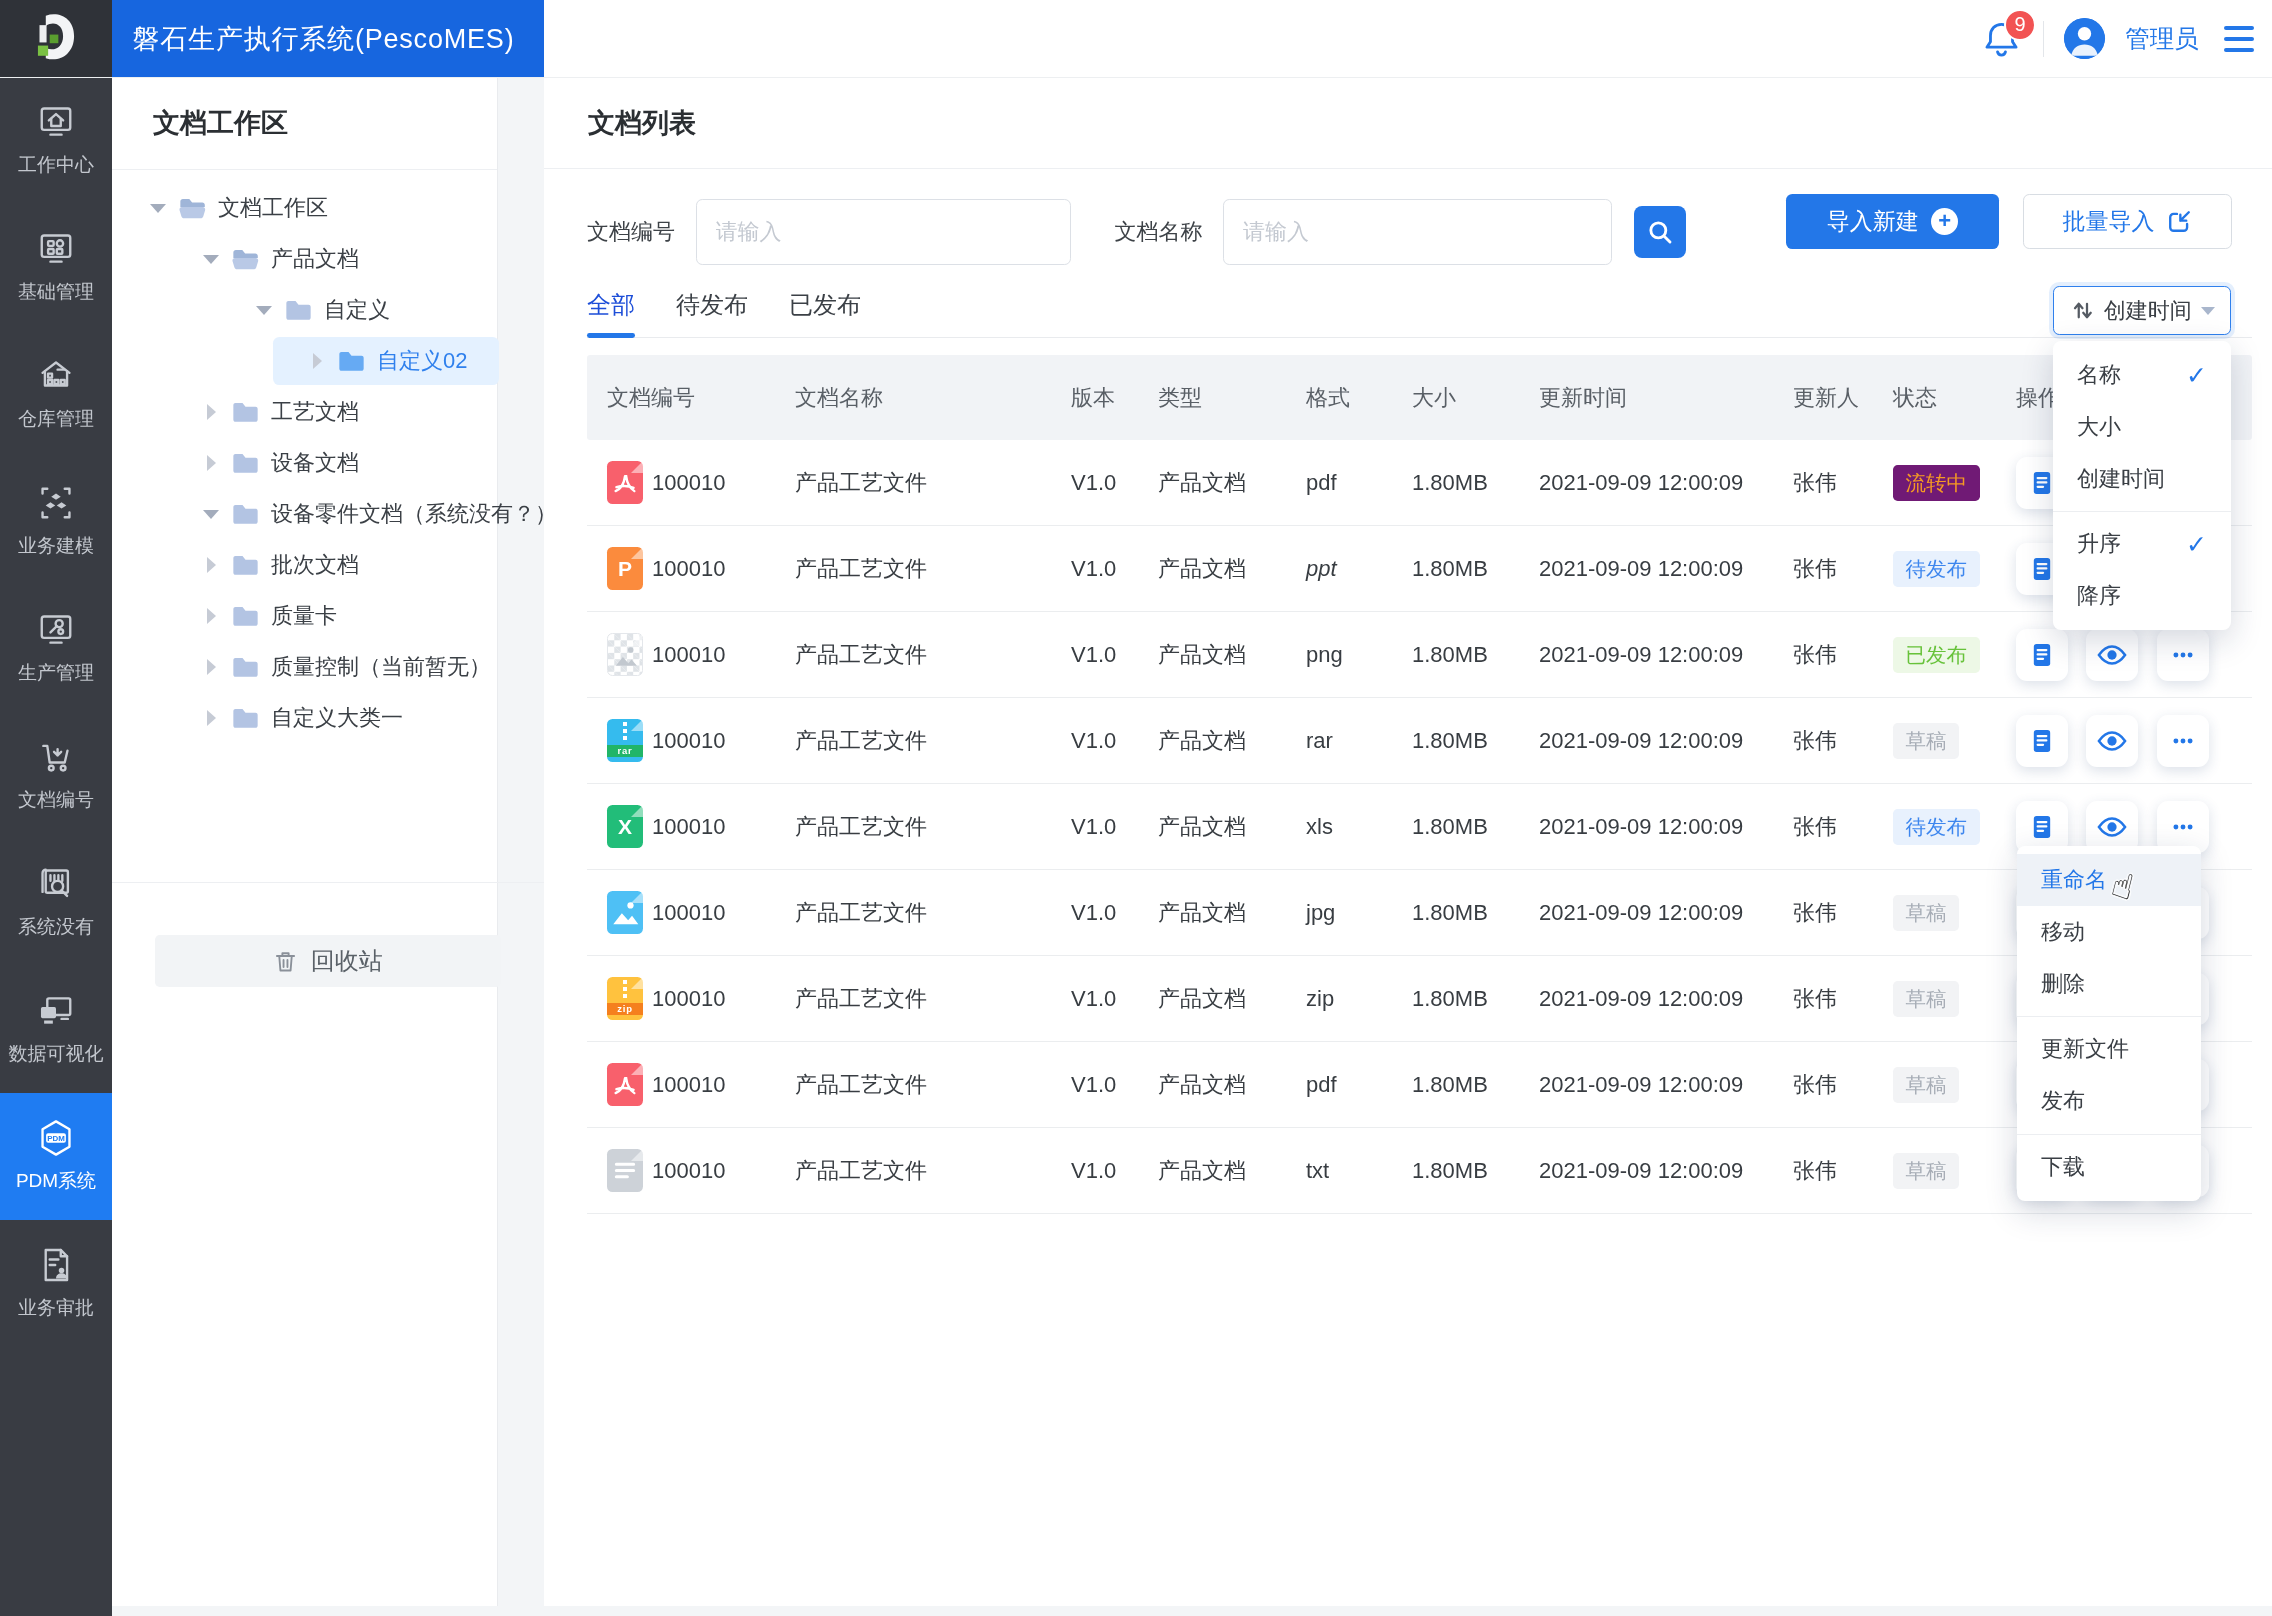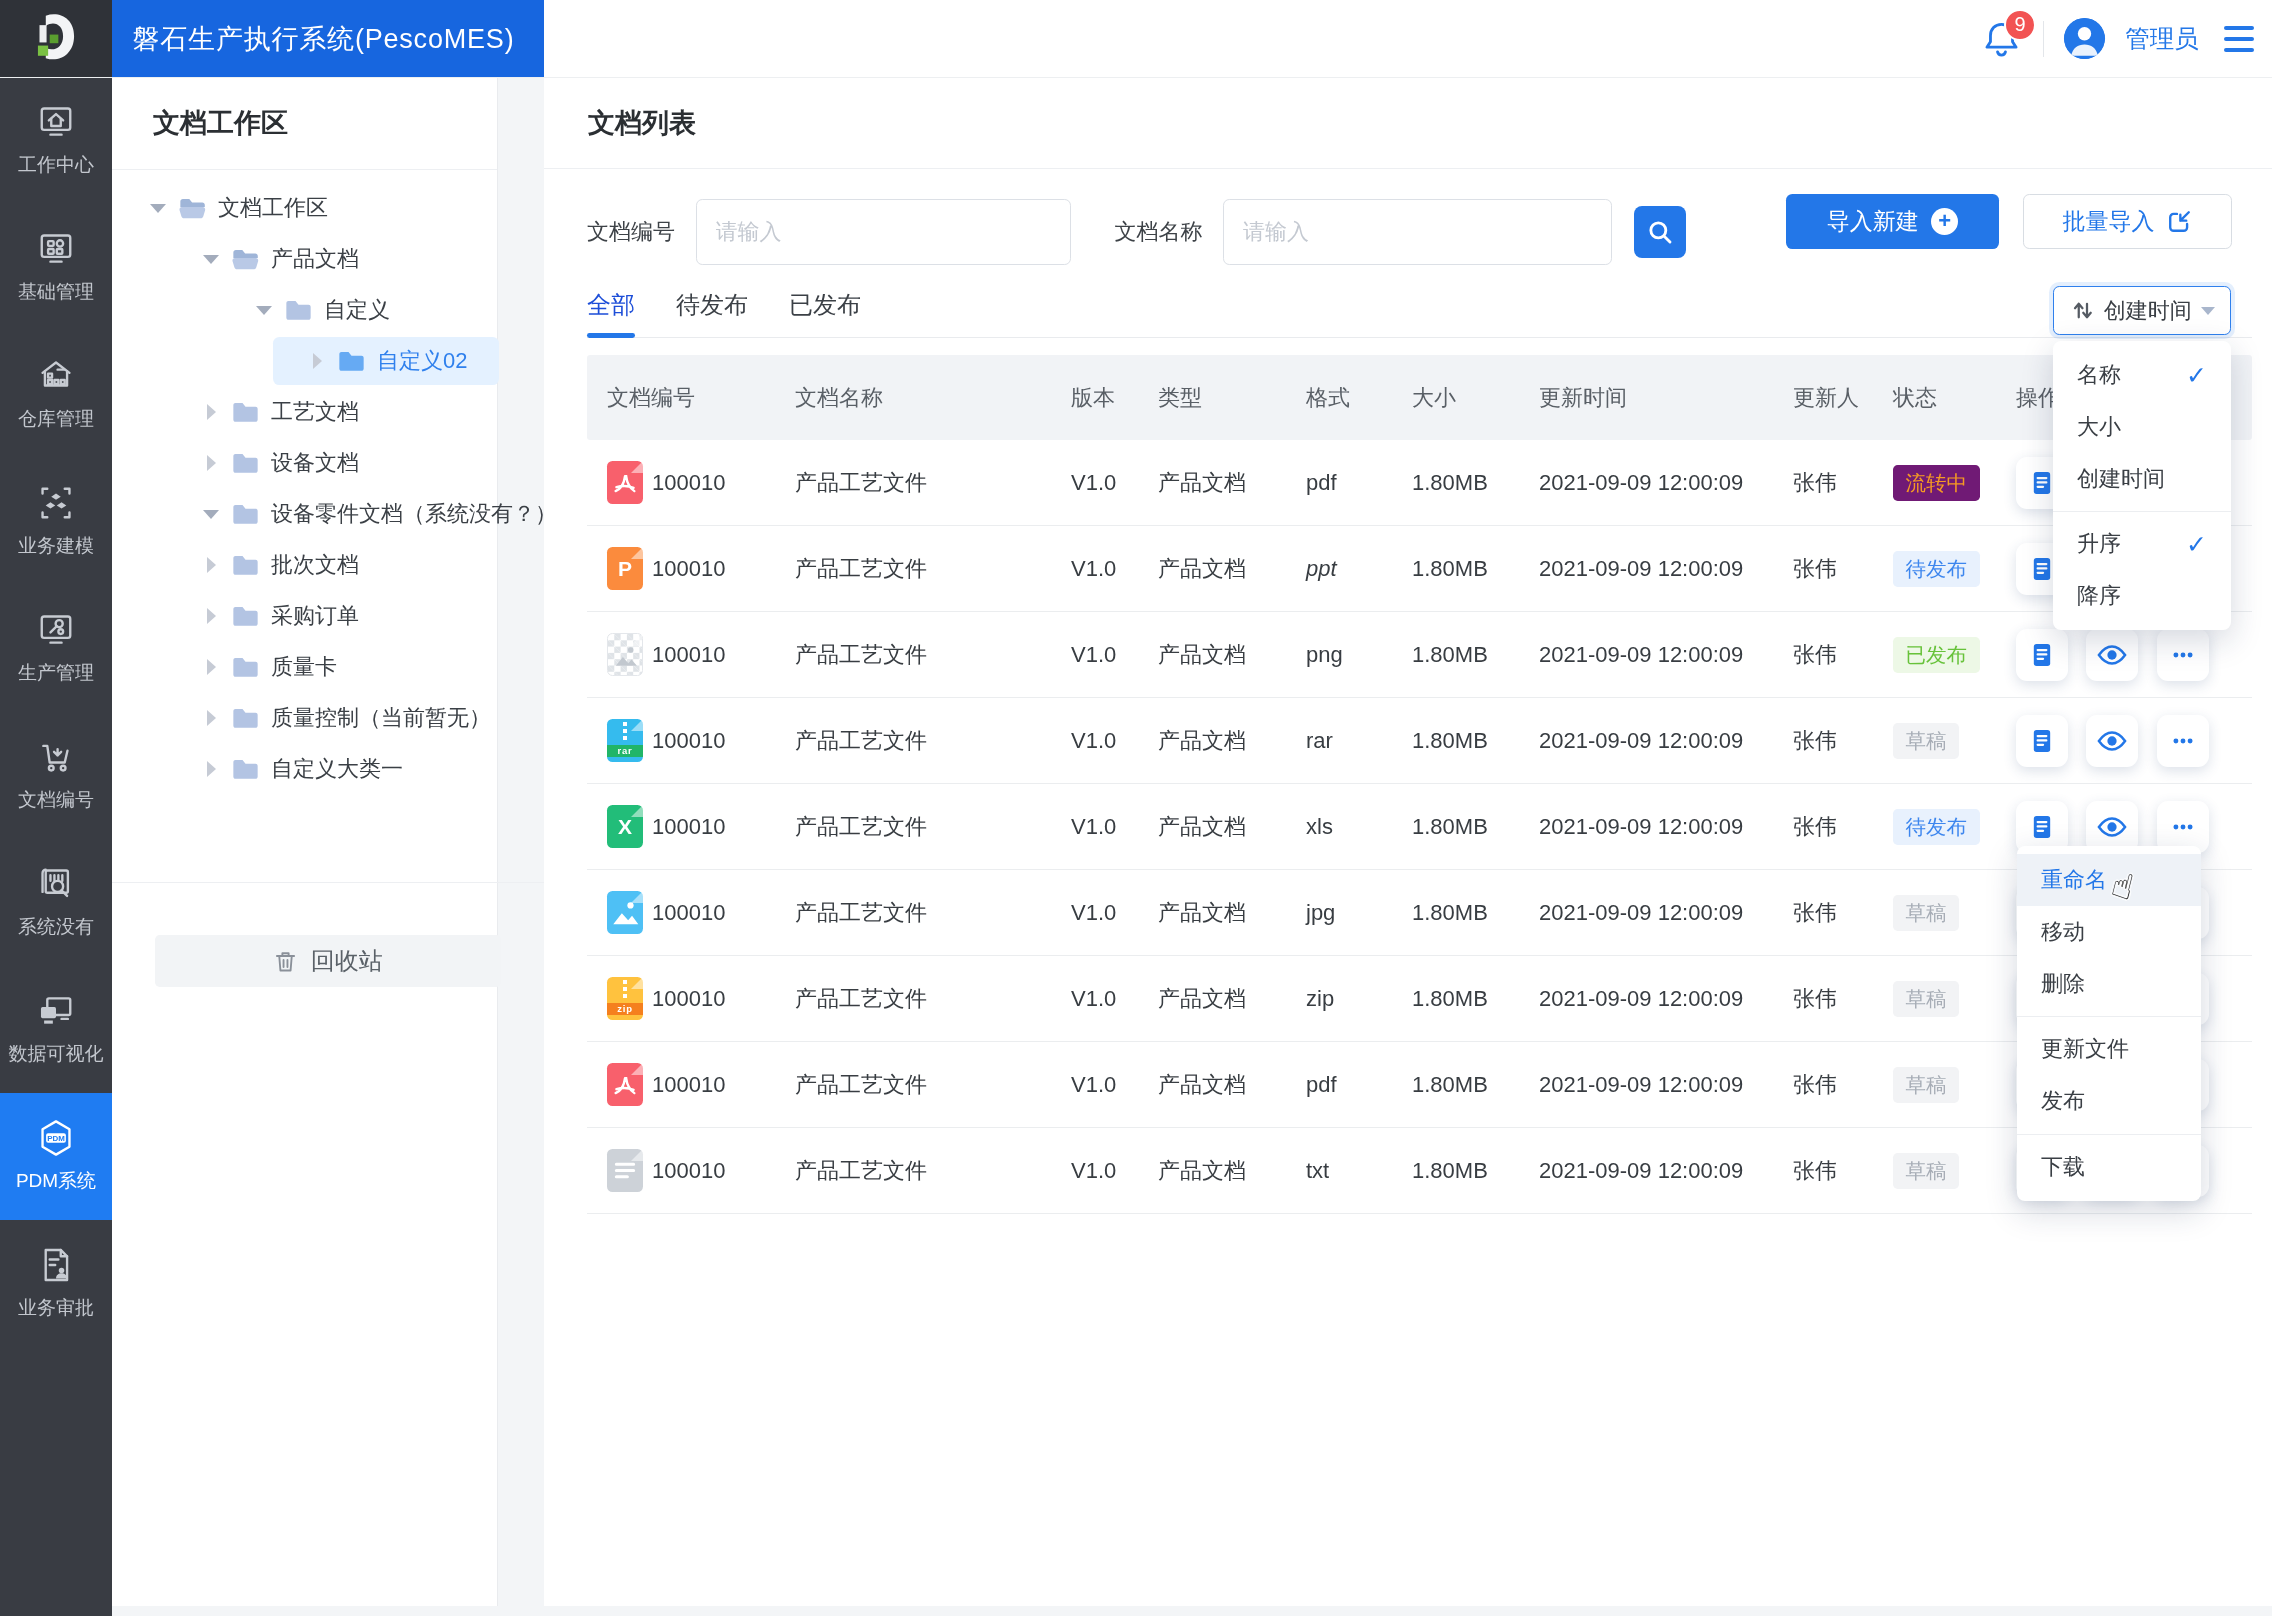--- a/index.html
+++ b/index.html
@@ -375,31 +375,20 @@
       </div>
       <div class="tree-row" style="padding-left: 89px;">
         <span class="caret">
           <span class="caret-right"></span>
         </span>
         <span class="tree-folder">
           <svg width="29" height="24.5" viewBox="0 0 37 31">
             <path d="M3 6.5C3 5 4.2 3.8 5.7 3.8h9l3.8 4.6h12.8c1.5 0 2.7 1.2 2.7 2.7V25c0 1.5-1.2 2.7-2.7 2.7H5.7C4.2 27.7 3 26.5 3 25z" fill="#B3C4E3"></path>
           </svg>
         </span>
-        <span class="tree-label">采购订单</span>
-      </div>
-      <div class="tree-row" style="padding-left: 89px;">
-        <span class="caret">
-          <span class="caret-right"></span>
-        </span>
-        <span class="tree-folder">
-          <svg width="29" height="24.5" viewBox="0 0 37 31">
-            <path d="M3 6.5C3 5 4.2 3.8 5.7 3.8h9l3.8 4.6h12.8c1.5 0 2.7 1.2 2.7 2.7V25c0 1.5-1.2 2.7-2.7 2.7H5.7C4.2 27.7 3 26.5 3 25z" fill="#B3C4E3"></path>
-          </svg>
-        </span>
         <span class="tree-label">质量卡</span>
       </div>
       <div class="tree-row" style="padding-left: 89px;">
         <span class="caret">
           <span class="caret-right"></span>
         </span>
         <span class="tree-folder">
           <svg width="29" height="24.5" viewBox="0 0 37 31">
             <path d="M3 6.5C3 5 4.2 3.8 5.7 3.8h9l3.8 4.6h12.8c1.5 0 2.7 1.2 2.7 2.7V25c0 1.5-1.2 2.7-2.7 2.7H5.7C4.2 27.7 3 26.5 3 25z" fill="#B3C4E3"></path>
           </svg>

